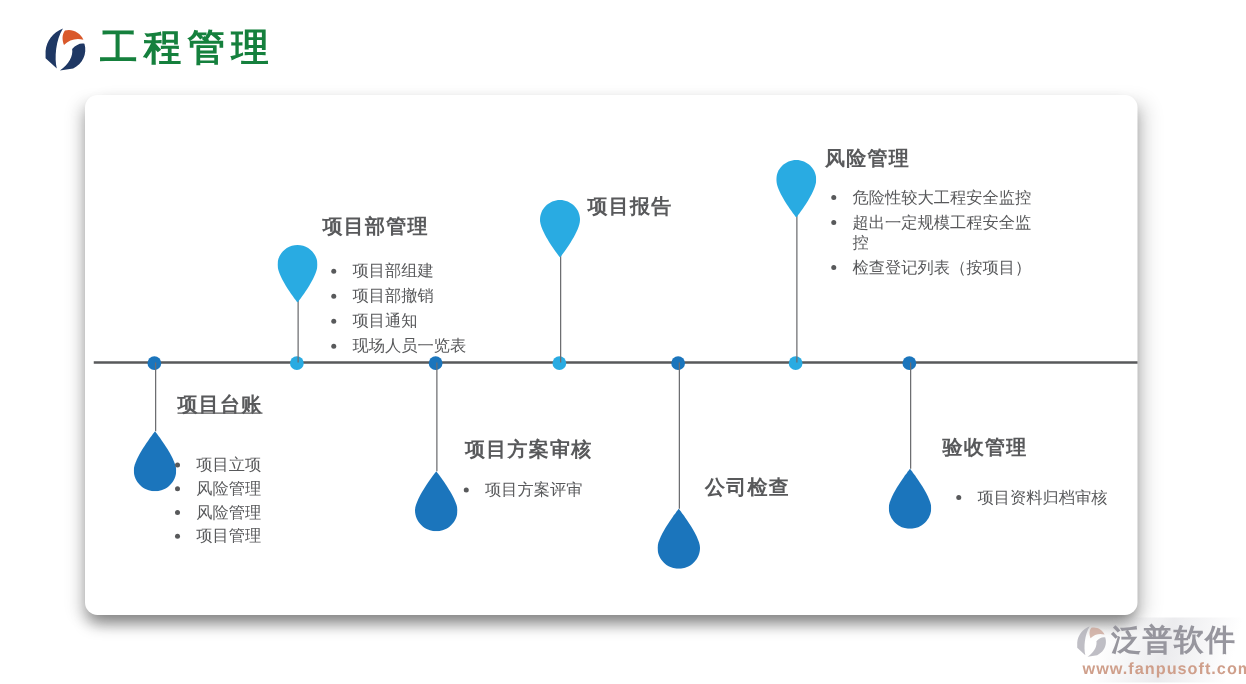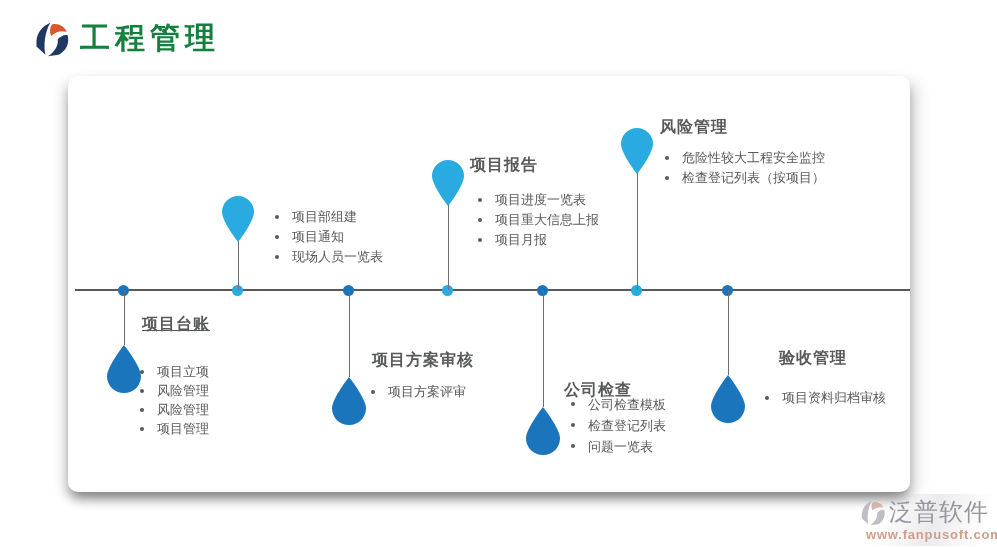--- a/index.html
+++ b/index.html
@@ -48,21 +48,21 @@
   }
   .node-list.wrap li{white-space:normal;line-height:16px;padding-top:2px;padding-bottom:2px;}
   
   .watermark{position:absolute;left:852px;top:494px;width:145px;height:52px;}
   .watermark-band{
     position:absolute;inset:0;
     background:linear-gradient(105deg,rgba(255,255,255,0) 20%,rgba(190,190,198,.30) 55%,rgba(255,255,255,0) 90%);
   }
   .wm-icon{position:absolute;left:8px;top:6px;width:26px;height:27px;opacity:.75;}
   .wm-brand{
-    position:absolute;left:37px;top:2px;font-size:24px;font-weight:normal;
+    position:absolute;left:37px;top:2px;font-size:24px;font-weight:bold;
     color:#97969e;letter-spacing:1px;white-space:nowrap;
   }
   .wm-url{
     position:absolute;left:14px;top:33px;font-size:13px;font-weight:bold;
     color:#cf9f8b;letter-spacing:.8px;white-space:nowrap;
   }
 </style>
 </head>
 <body>
 
@@ -86,72 +86,65 @@
       <li>项目立项</li>
       <li>风险管理</li>
       <li>风险管理</li>
       <li>项目管理</li>
     </ul>
     <div class="timeline-dot" style="left: 164px; background: rgb(41, 171, 226);"></div>
     <div class="vline" style="left: 170px; top: 164px; height: 50px;"></div>
     <svg viewBox="0 0 32 46" class="marker" style="left: 154px; top: 120px; width: 32px; height: 46px;">
       <path d="M16 0C7.2 0 0 7.1 0 15.8 0 26 16 46 16 46s16-20 16-30.2C32 7.1 24.8 0 16 0Z" fill="#29ABE2"></path>
     </svg>
-    <ul class="node-list" style="left: 200px; top: 131px; line-height: 20px; width: 200px;">
+    <div class="node-title" style="left: 190px; top: 95px;">项目部管理</div>
+    <ul class="node-list" style="left: 190px; top: 131px; line-height: 20px; width: 200px;">
       <li>项目部组建</li>
+      <li>项目部撤销</li>
       <li>项目通知</li>
       <li>现场人员一览表</li>
     </ul>
     <div class="timeline-dot" style="left: 275px; background: rgb(27, 117, 188);"></div>
     <div class="vline" style="left: 281px; top: 214px; height: 87px;"></div>
     <svg viewBox="0 0 34 48" class="marker" style="left: 264px; top: 301px; width: 34px; height: 48px;">
       <path d="M17 0S0 21.5 0 31.2C0 40.5 7.6 48 17 48s17-7.5 17-16.8C34 21.5 17 0 17 0Z" fill="#1B75BC"></path>
     </svg>
     <div class="node-title" style="left: 304px; top: 274px;">项目方案审核</div>
     <ul class="node-list" style="left: 296px; top: 306px; line-height: 20px; width: 220px;">
       <li>项目方案评审</li>
     </ul>
     <div class="timeline-dot" style="left: 374px; background: rgb(41, 171, 226);"></div>
     <div class="vline" style="left: 380px; top: 128px; height: 86px;"></div>
     <svg viewBox="0 0 32 46" class="marker" style="left: 364px; top: 84px; width: 32px; height: 46px;">
       <path d="M16 0C7.2 0 0 7.1 0 15.8 0 26 16 46 16 46s16-20 16-30.2C32 7.1 24.8 0 16 0Z" fill="#29ABE2"></path>
     </svg>
     <div class="node-title" style="left: 402px; top: 79px;">项目报告</div>
-    <ul class="node-list" style="left: 403px; top: 114px; line-height: 20px; width: 220px;">
-      <li>项目进度一览表</li>
-      <li>项目重大信息上报</li>
-      <li>项目月报</li>
-    </ul>
     <div class="timeline-dot" style="left: 469px; background: rgb(27, 117, 188);"></div>
     <div class="vline" style="left: 475px; top: 214px; height: 117px;"></div>
     <svg viewBox="0 0 34 48" class="marker" style="left: 458px; top: 331px; width: 34px; height: 48px;">
       <path d="M17 0S0 21.5 0 31.2C0 40.5 7.6 48 17 48s17-7.5 17-16.8C34 21.5 17 0 17 0Z" fill="#1B75BC"></path>
     </svg>
     <div class="node-title" style="left: 496px; top: 281px; margin-top: 23px;">公司检查</div>
-    <ul class="node-list" style="left: 496px; top: 318px; line-height: 21px; width: 220px;">
-      <li>公司检查模板</li>
-      <li>检查登记列表</li>
-      <li>问题一览表</li>
-    </ul>
     <div class="timeline-dot" style="left: 563px; background: rgb(41, 171, 226);"></div>
     <div class="vline" style="left: 569px; top: 96px; height: 118px;"></div>
     <svg viewBox="0 0 32 46" class="marker" style="left: 553px; top: 52px; width: 32px; height: 46px;">
       <path d="M16 0C7.2 0 0 7.1 0 15.8 0 26 16 46 16 46s16-20 16-30.2C32 7.1 24.8 0 16 0Z" fill="#29ABE2"></path>
     </svg>
     <div class="node-title" style="left: 592px; top: 41px;">风险管理</div>
     <ul class="node-list wrap" style="left: 590px; top: 72px; line-height: 20px; width: 176px;">
       <li>危险性较大工程安全监控</li>
+      <li>超出一定规模工程安全监控</li>
       <li>检查登记列表（按项目）</li>
     </ul>
     <div class="timeline-dot" style="left: 654px; background: rgb(27, 117, 188);"></div>
     <div class="vline" style="left: 660px; top: 214px; height: 85px;"></div>
     <svg viewBox="0 0 34 48" class="marker" style="left: 643px; top: 299px; width: 34px; height: 48px;">
       <path d="M17 0S0 21.5 0 31.2C0 40.5 7.6 48 17 48s17-7.5 17-16.8C34 21.5 17 0 17 0Z" fill="#1B75BC"></path>
     </svg>
-    <div class="node-title" style="left: 686px; top: 272px; margin-left: 25px;">验收管理</div>
+    <div class="node-title" style="left: 686px; top: 272px;">验收管理</div>
     <ul class="node-list" style="left: 690px; top: 312px; line-height: 20px; width: 230px;">
       <li>项目资料归档审核</li>
     </ul>
   </div>
 
 <div class="watermark">
   <div class="watermark-band"></div>
   <svg class="wm-icon" viewBox="0 0 44 44" aria-hidden="true">
     <path d="M20 1 C10 5 4 13 3 23 L3 30 L14 40 C11.5 30 13 12 20 1 Z" fill="#aaa9b2"></path>
     <path d="M22 3 C29 1 37 5 40 12 C33 10 26 12 21 17 C19 12 19 7 22 3 Z" fill="#c9a294"></path>

